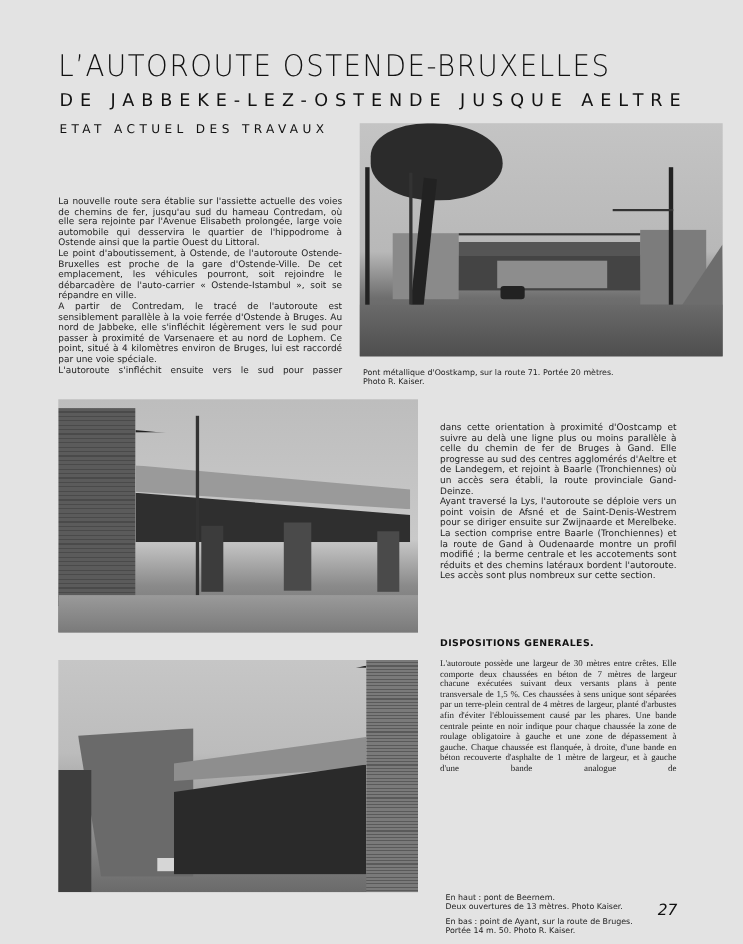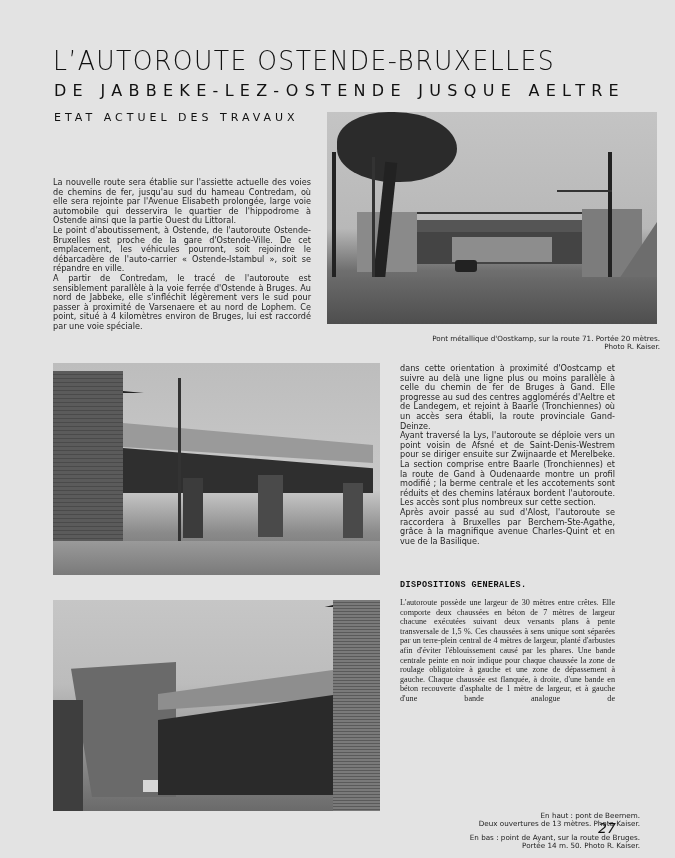--- a/index.html
+++ b/index.html
@@ -20,30 +20,30 @@
     position: absolute; left: 54px; top: 111px;
     font-size: 11px; letter-spacing: 4px; color: #111; white-space: nowrap;
   }
 
   .body-text {
     position: absolute; font-size: 8.15px; line-height: 9.6px; color: #1e1e1e;
     text-align: justify; font-family: "DejaVu Sans", sans-serif;
   }
   .body-text p { text-indent: 0; }
   #col-left { left: 53px; top: 178px; width: 258px; }
-  #col-right { left: 400px; top: 364px; width: 215px; }
+  #col-right { left: 400px; top: 384px; width: 215px; }
   #col-right-2 { left: 400px; top: 598px; width: 215px; font-family: Liberation Serif, serif; }
 
   .heading-disp {
     position: absolute; left: 400px; top: 580px;
-    font-size: 8.5px; font-weight: bold; letter-spacing: 0.4px; color: #111; font-family: Liberation Mono, monospace;
+    font-size: 8.5px; font-weight: bold; letter-spacing: 0.4px; color: #111;
   }
 
   .caption {
-    position: absolute; font-size: 7.2px; line-height: 8.4px; text-align: right; color: #222;
+    position: absolute; font-size: 7.2px; line-height: 8.4px; text-align: left; color: #222;
   }
   #cap-top { left: 330px; top: 335px; width: 330px; }
   #cap-bottom { left: 405px; top: 812px; width: 235px; }
   #cap-bottom .gap { height: 5px; }
 
   .page-number {
     position: absolute; left: 598px; top: 820px; font-size: 14px; color: #111; font-style: italic;
   }
 
   .photo { position: absolute; overflow: hidden; background: #9c9c9c; }
@@ -84,20 +84,21 @@
 </div>
 <div class="caption" id="cap-top">
   <div>Pont métallique d'Oostkamp, sur la route 71. Portée 20 mètres.</div>
   <div>Photo R. Kaiser.</div>
 </div>
 
 <div class="body-text" id="col-left">
   <p>La nouvelle route sera établie sur l'assiette actuelle des voies de chemins de fer, jusqu'au sud du hameau Contredam, où elle sera rejointe par l'Avenue Elisabeth prolongée, large voie automobile qui desservira le quartier de l'hippodrome à Ostende ainsi que la partie Ouest du Littoral.</p>
   <p>Le point d'aboutissement, à Ostende, de l'autoroute Ostende-Bruxelles est proche de la gare d'Ostende-Ville. De cet emplacement, les véhicules pourront, soit rejoindre le débarcadère de l'auto-carrier « Ostende-Istambul », soit se répandre en ville.</p>
   <p>A partir de Contredam, le tracé de l'autoroute est sensiblement parallèle à la voie ferrée d'Ostende à Bruges. Au nord de Jabbeke, elle s'infléchit légèrement vers le sud pour passer à proximité de Varsenaere et au nord de Lophem. Ce point, situé à 4 kilomètres environ de Bruges, lui est raccordé par une voie spéciale.</p>
+  <p style="text-align-last:justify;">L'autoroute s'infléchit ensuite vers le sud pour passer</p>
 </div>
 
 <div class="photo" id="photo-mid">
   <div class="shape" style="left:0;top:8px;width:70px;height:180px;background:repeating-linear-gradient(#5b5b5b 0 3px,#4a4a4a 3px 4px);"></div>
   <div class="shape" style="left:70px;top:60px;width:250px;height:40px;background:#9a9a9a;clip-path:polygon(0 0,100% 55%,100% 100%,0 60%);"></div>
   <div class="shape" style="left:70px;top:85px;width:250px;height:45px;background:#2f2f2f;clip-path:polygon(0 0,100% 45%,100% 100%,0 100%);"></div>
   <div class="shape" style="left:70px;top:28px;width:248px;height:40px;border-top:2px solid #222;clip-path:polygon(0 0,100% 60%,100% 100%,0 40%);"></div>
   <div class="shape" style="left:130px;top:115px;width:20px;height:60px;background:#3c3c3c;"></div>
   <div class="shape" style="left:205px;top:112px;width:25px;height:62px;background:#4a4a4a;"></div>
   <div class="shape" style="left:290px;top:120px;width:20px;height:55px;background:#4a4a4a;"></div>
@@ -111,21 +112,20 @@
   <div class="shape" style="left:105px;top:70px;width:175px;height:40px;background:#8e8e8e;clip-path:polygon(0 60%,100% 0,100% 70%,0 100%);"></div>
   <div class="shape" style="left:105px;top:95px;width:175px;height:100px;background:#2a2a2a;clip-path:polygon(0 25%,100% 0,100% 100%,0 100%);"></div>
   <div class="shape" style="left:105px;top:5px;width:175px;height:70px;border-top:2px solid #222;clip-path:polygon(0 60%,100% 0,100% 30%,0 90%);"></div>
   <div class="shape" style="left:280px;top:0;width:47px;height:211px;background:repeating-linear-gradient(#7a7a7a 0 2px,#5a5a5a 2px 3px);"></div>
   <div class="shape" style="left:0;top:100px;width:30px;height:111px;background:#3e3e3e;"></div>
 </div>
 
 <div class="body-text" id="col-right">
   <p>dans cette orientation à proximité d'Oostcamp et suivre au delà une ligne plus ou moins parallèle à celle du chemin de fer de Bruges à Gand. Elle progresse au sud des centres agglomérés d'Aeltre et de Landegem, et rejoint à Baarle (Tronchiennes) où un accès sera établi, la route provinciale Gand-Deinze.</p>
   <p>Ayant traversé la Lys, l'autoroute se déploie vers un point voisin de Afsné et de Saint-Denis-Westrem pour se diriger ensuite sur Zwijnaarde et Merelbeke. La section comprise entre Baarle (Tronchiennes) et la route de Gand à Oudenaarde montre un profil modifié ; la berme centrale et les accotements sont réduits et des chemins latéraux bordent l'autoroute. Les accès sont plus nombreux sur cette section.</p>
-  <p>Après avoir passé au sud d'Alost, l'autoroute se raccordera à Bruxelles par Berchem-Ste-Agathe, grâce à la magnifique avenue Charles-Quint et en vue de la Basilique.</p>
 </div>
 
 <div class="heading-disp">DISPOSITIONS GENERALES.</div>
 
 <div class="body-text" id="col-right-2">
   <p style="text-align-last:justify;">L'autoroute possède une largeur de 30 mètres entre crêtes. Elle comporte deux chaussées en béton de 7 mètres de largeur chacune exécutées suivant deux versants plans à pente transversale de 1,5 %. Ces chaussées à sens unique sont séparées par un terre-plein central de 4 mètres de largeur, planté d'arbustes afin d'éviter l'éblouissement causé par les phares. Une bande centrale peinte en noir indique pour chaque chaussée la zone de roulage obligatoire à gauche et une zone de dépassement à gauche. Chaque chaussée est flanquée, à droite, d'une bande en béton recouverte d'asphalte de 1 mètre de largeur, et à gauche d'une bande analogue de</p>
 </div>
 
 <div class="caption" id="cap-bottom">
   <div>En haut : pont de Beernem.</div>

